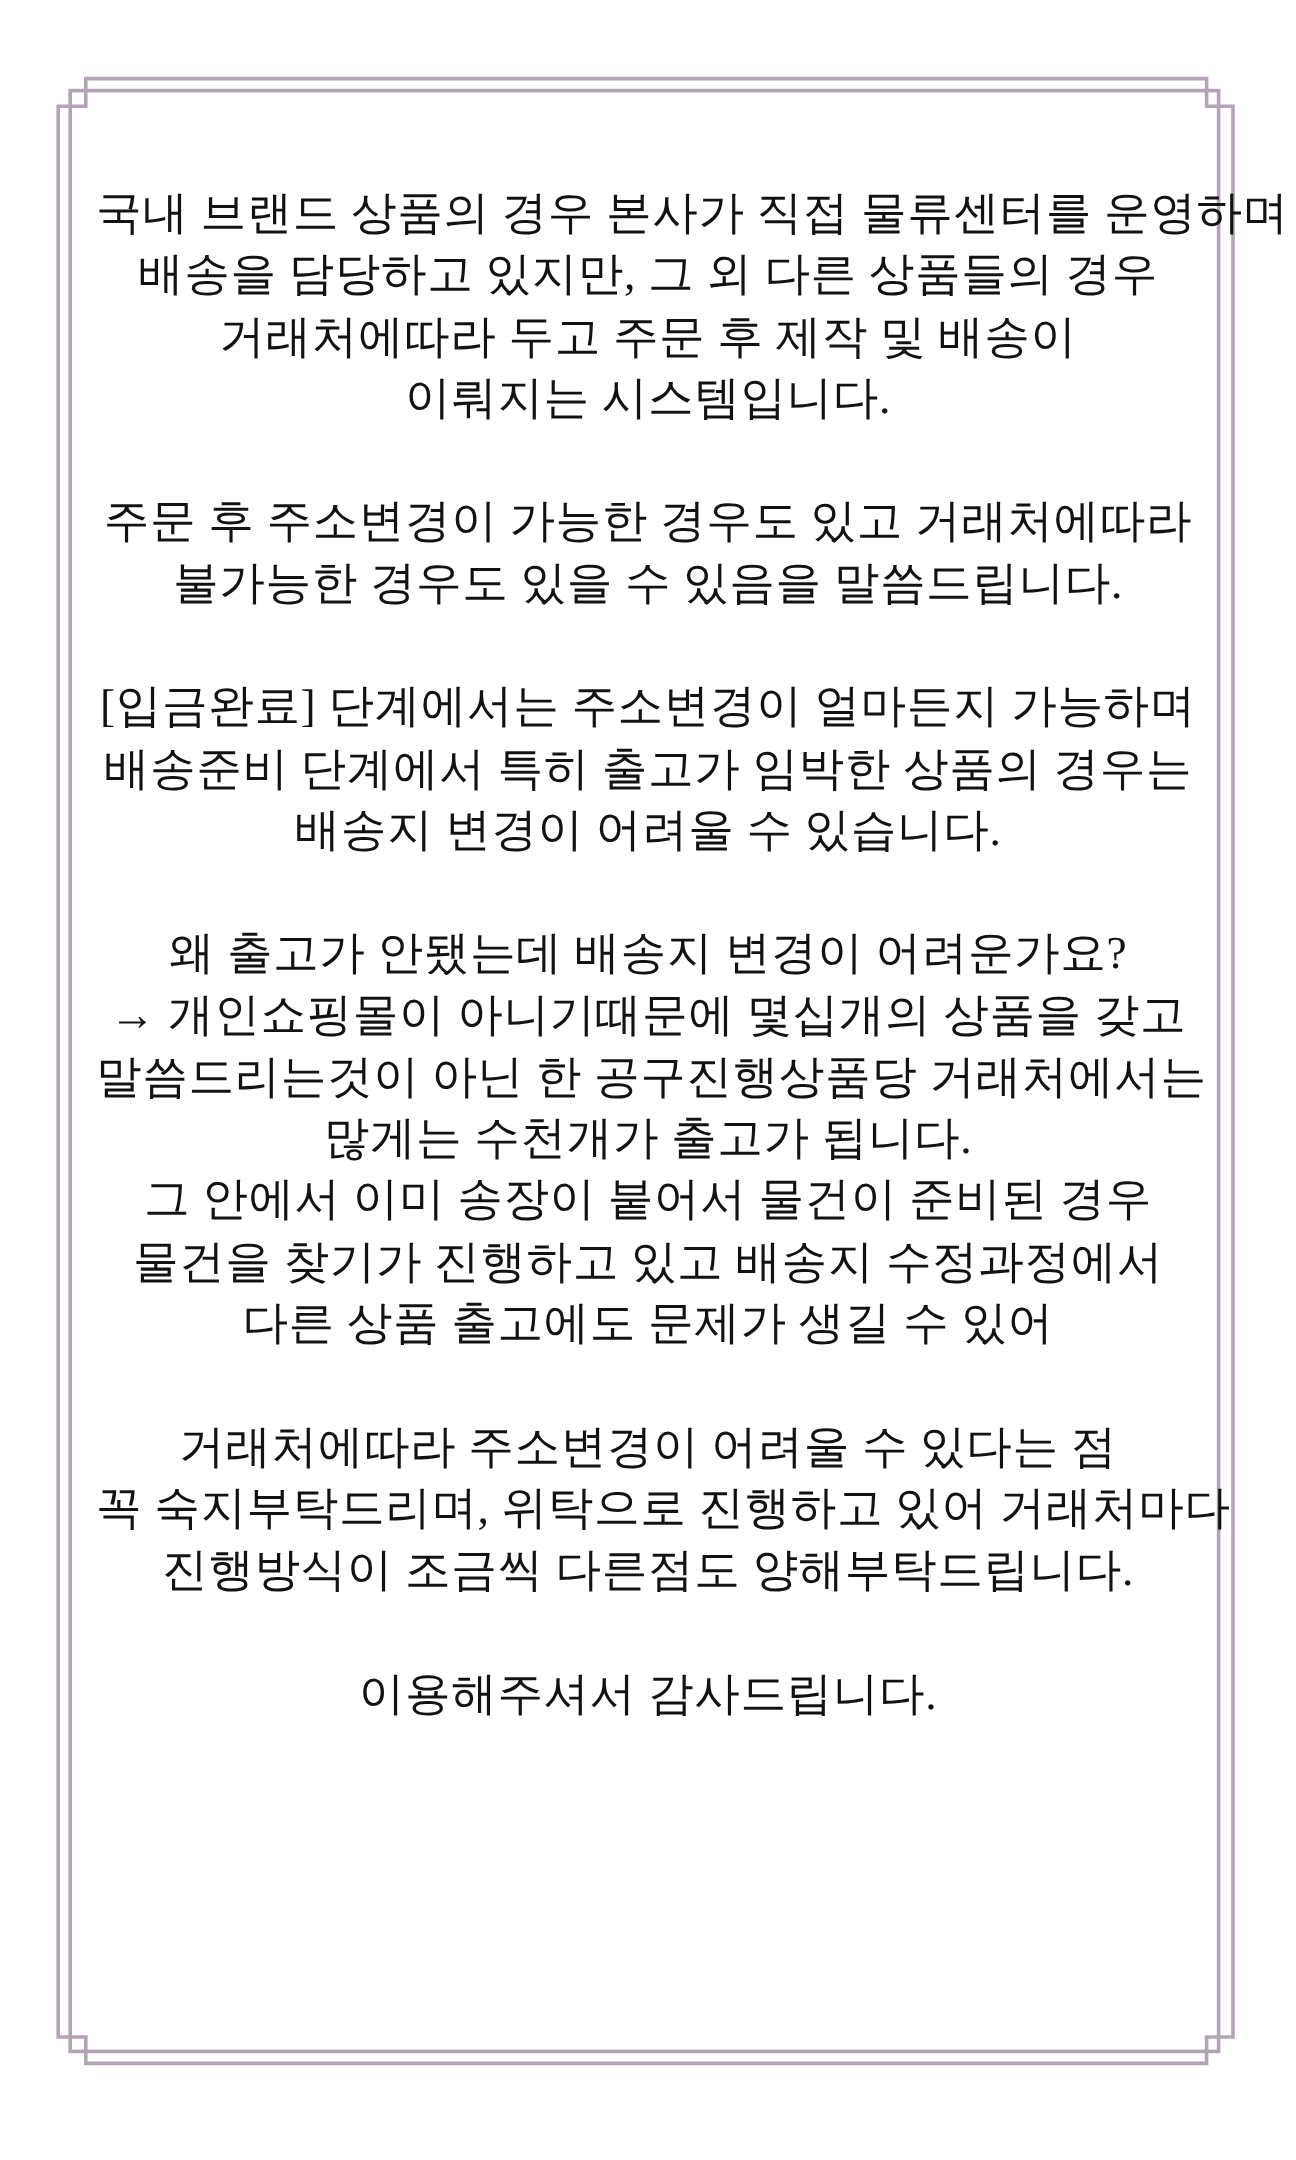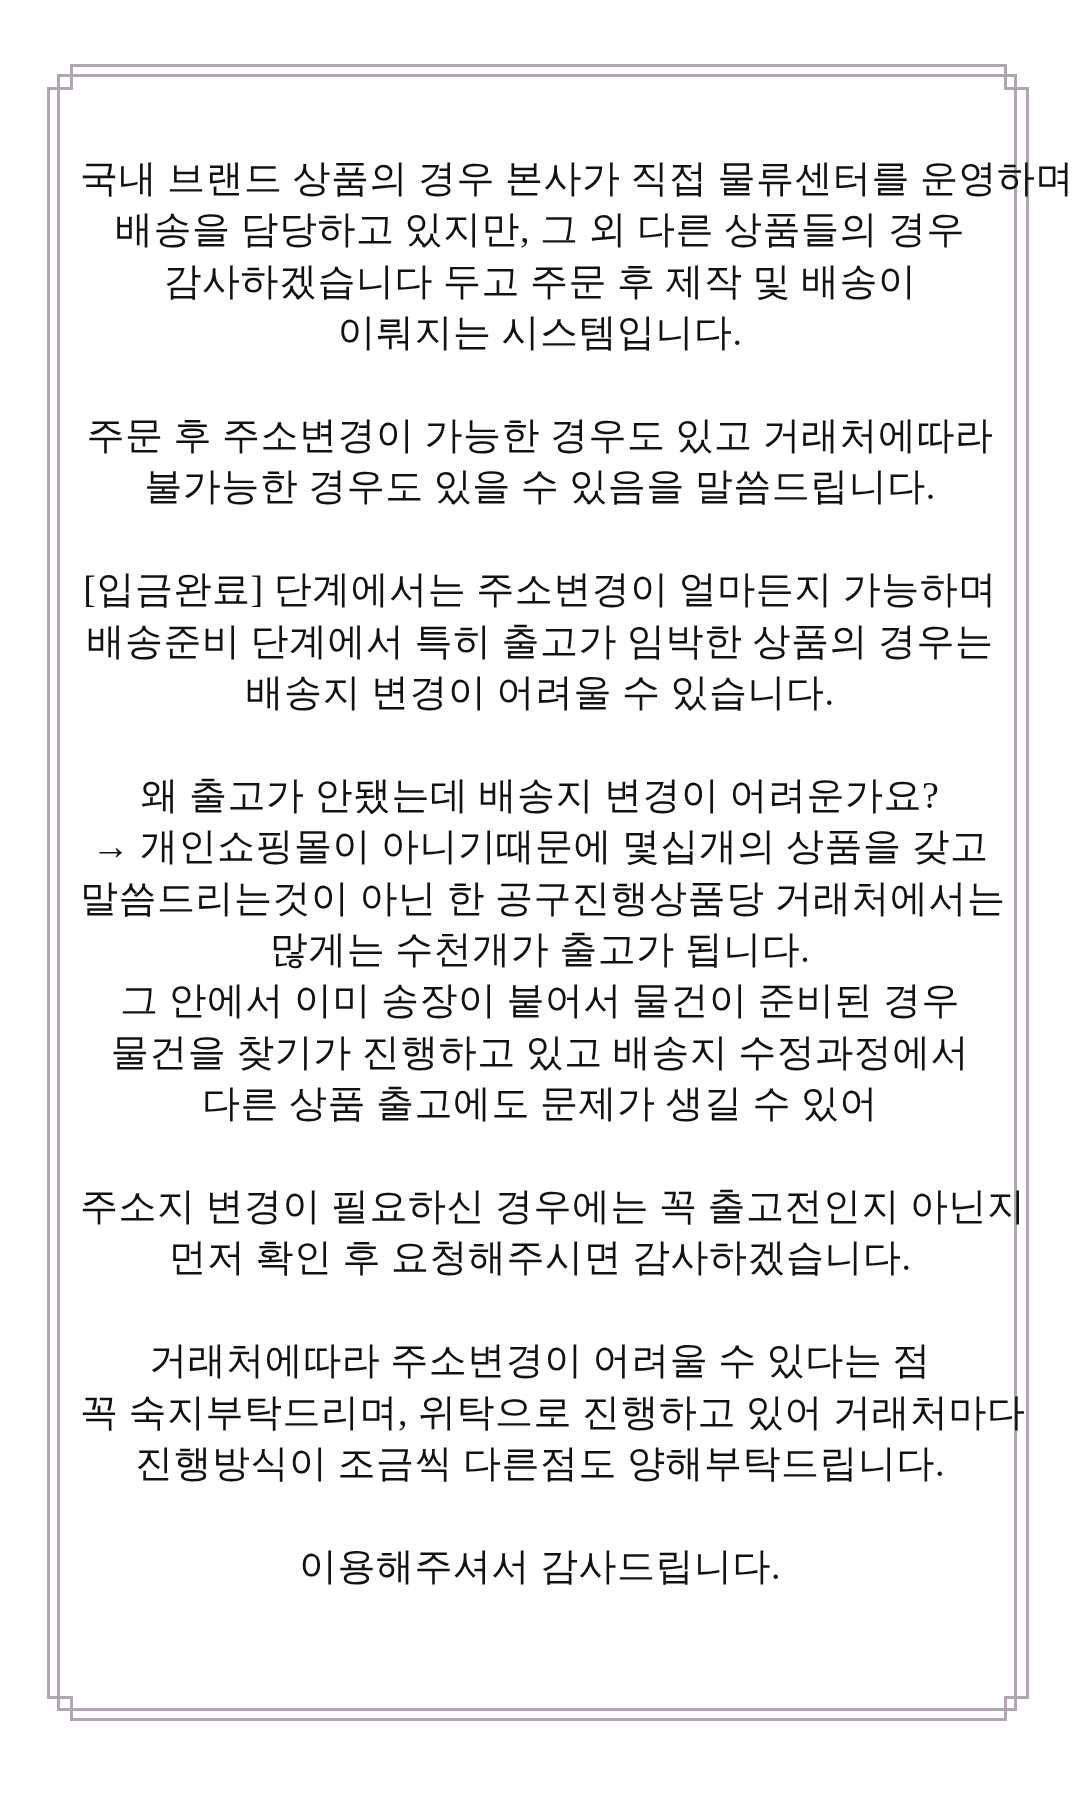--- a/index.html
+++ b/index.html
@@ -49,21 +49,21 @@
 
   <rect class="frame-stroke" x="58.5" y="75.5" width="957" height="1634" fill="none" stroke="#b2a4b4" stroke-width="3"></rect>
 
   <path class="frame-stroke" d="M71.5 65.5 H1005.5 V88.5 H1027.5 V1697.5 H1005.5 V1719.5 H71.5 V1697.5 H48.5 V88.5 H71.5 Z" fill="none" stroke="#b2a4b4" stroke-width="3"></path>
 </svg>
 
 <div class="content" id="notice-content" style="color: rgb(18, 18, 18);">
     <div class="para">
       <div class="line">국내 브랜드 상품의 경우 본사가 직접 물류센터를 운영하며</div>
       <div class="line">배송을 담당하고 있지만, 그 외 다른 상품들의 경우</div>
-      <div class="line">감사하겠습니다 두고 주문 후 제작 및 배송이</div>
+      <div class="line">거래처에따라 두고 주문 후 제작 및 배송이</div>
       <div class="line">이뤄지는 시스템입니다.</div>
     </div>
     <div class="para">
       <div class="line">주문 후 주소변경이 가능한 경우도 있고 거래처에따라</div>
       <div class="line">불가능한 경우도 있을 수 있음을 말씀드립니다.</div>
     </div>
     <div class="para">
       <div class="line">[입금완료] 단계에서는 주소변경이 얼마든지 가능하며</div>
       <div class="line">배송준비 단계에서 특히 출고가 임박한 상품의 경우는</div>
       <div class="line">배송지 변경이 어려울 수 있습니다.</div>
@@ -71,24 +71,20 @@
     <div class="para">
       <div class="line">왜 출고가 안됐는데 배송지 변경이 어려운가요?</div>
       <div class="line">→ 개인쇼핑몰이 아니기때문에 몇십개의 상품을 갖고</div>
       <div class="line">말씀드리는것이 아닌 한 공구진행상품당 거래처에서는</div>
       <div class="line">많게는 수천개가 출고가 됩니다.</div>
       <div class="line">그 안에서 이미 송장이 붙어서 물건이 준비된 경우</div>
       <div class="line">물건을 찾기가 진행하고 있고 배송지 수정과정에서</div>
       <div class="line">다른 상품 출고에도 문제가 생길 수 있어</div>
     </div>
     <div class="para">
-      <div class="line">주소지 변경이 필요하신 경우에는 꼭 출고전인지 아닌지</div>
-      <div class="line">먼저 확인 후 요청해주시면 감사하겠습니다.</div>
-    </div>
-    <div class="para">
       <div class="line">거래처에따라 주소변경이 어려울 수 있다는 점</div>
       <div class="line">꼭 숙지부탁드리며, 위탁으로 진행하고 있어 거래처마다</div>
       <div class="line">진행방식이 조금씩 다른점도 양해부탁드립니다.</div>
     </div>
     <div class="para">
       <div class="line">이용해주셔서 감사드립니다.</div>
     </div>
   </div>
 
 </body></html>

